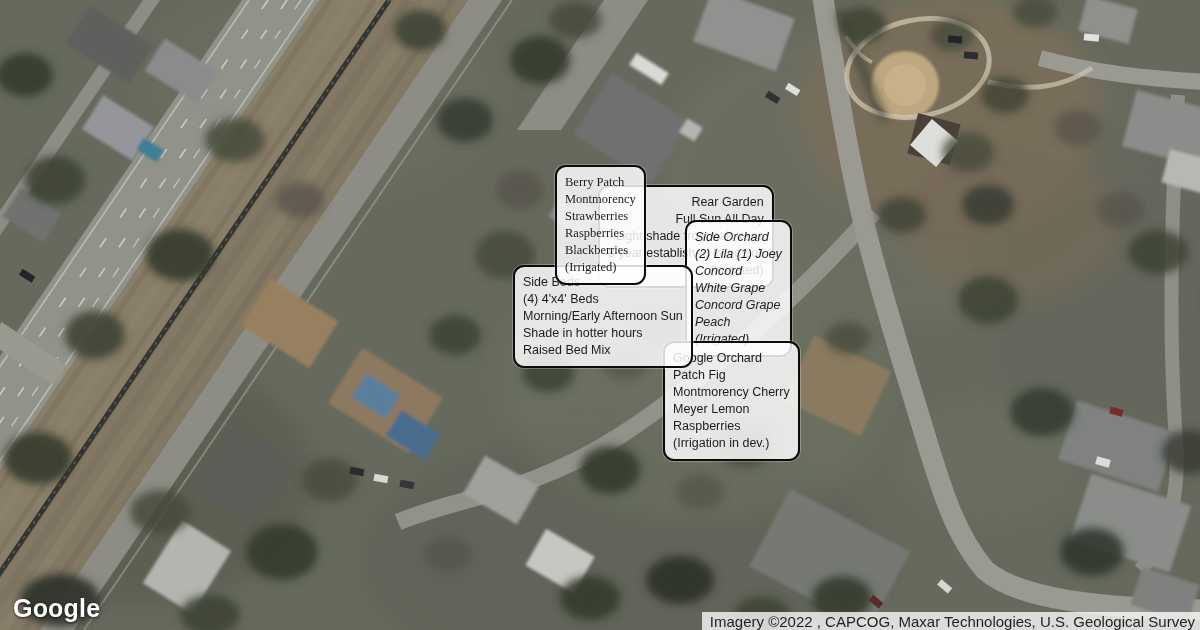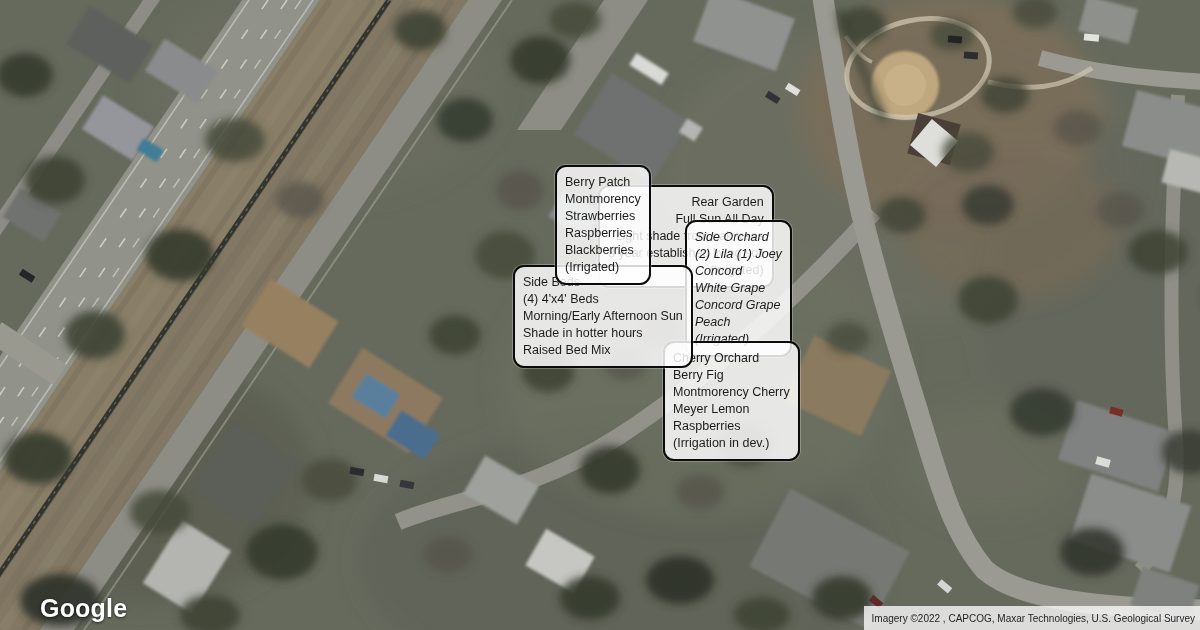--- a/index.html
+++ b/index.html
@@ -20,29 +20,28 @@
     line-height:17px;
     white-space:nowrap;
     box-shadow:0 0 0 1px rgba(255,255,255,0.25);
   }
   .mlabel .ln{pointer-events:none;}
   
   .glogo{
     position:absolute;left:13px;bottom:7px;
     color:#ffffff;font-size:25px;font-weight:bold;letter-spacing:0.2px;
     text-shadow:0 1px 3px rgba(0,0,0,0.55), 0 0 2px rgba(0,0,0,0.4);
-    margin-left:27px;
   }
   
   .attrib{
-    position:absolute;right:0;bottom:0;height:24px;
+    position:absolute;right:0;bottom:0;height:18px;
     display:flex;align-items:center;
     background:rgba(250,250,250,0.8);
     padding:0 5px 0 8px;
-    font-size:10px;color:#1f1f1f;white-space:nowrap;
+    font-size:15px;color:#1f1f1f;white-space:nowrap;
   }
 </style>
 </head>
 <body>
 
 <div class="stage">
 
   <div style="position:absolute;inset:0;">
   <svg width="1200" height="630" viewBox="0 0 1200 630" xmlns="http://www.w3.org/2000/svg">
     <defs>
@@ -241,38 +240,38 @@
     <div class="ln">Side Orchard</div>
     <div class="ln">(2) Lila (1) Joey</div>
     <div class="ln">Concord</div>
     <div class="ln">White Grape</div>
     <div class="ln">Concord Grape</div>
     <div class="ln">Peach</div>
     <div class="ln">(Irrigated)</div>
   </div>
 
   <div class="mlabel" style="left:663px;top:341px;z-index:3;">
-    <div class="ln">Cherry Orchard</div>
-    <div class="ln">Berry Fig</div>
+    <div class="ln">Google Orchard</div>
+    <div class="ln">Patch Fig</div>
     <div class="ln">Montmorency Cherry</div>
     <div class="ln">Meyer Lemon</div>
     <div class="ln">Raspberries</div>
     <div class="ln">(Irrigation in dev.)</div>
   </div>
 
 
   <div class="mlabel" style="left:513px;top:265px;z-index:5;">
     <div class="ln">Side Beds</div>
     <div class="ln">(4) 4'x4' Beds</div>
     <div class="ln">Morning/Early Afternoon Sun</div>
     <div class="ln">Shade in hotter hours</div>
     <div class="ln">Raised Bed Mix</div>
   </div>
 
-  <div class="mlabel" style="left:555px;top:165px;z-index:6;">
+  <div class="mlabel" style="left:555px;top:165px;z-index:6;font-family:Liberation Serif, serif;">
     <div class="ln">Berry Patch</div>
     <div class="ln">Montmorency</div>
     <div class="ln">Strawberries</div>
     <div class="ln">Raspberries</div>
     <div class="ln">Blackberries</div>
     <div class="ln">(Irrigated)</div>
   </div>
 
   <div class="glogo" style="z-index:10;">Google</div>
   <div class="attrib" style="z-index:10;">Imagery ©2022 , CAPCOG, Maxar Technologies, U.S. Geological Survey</div>

